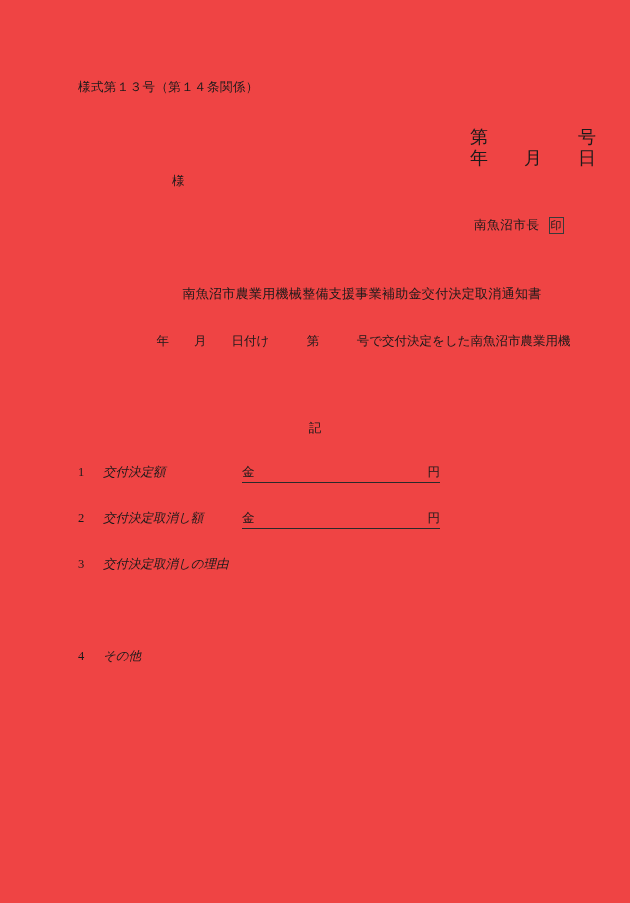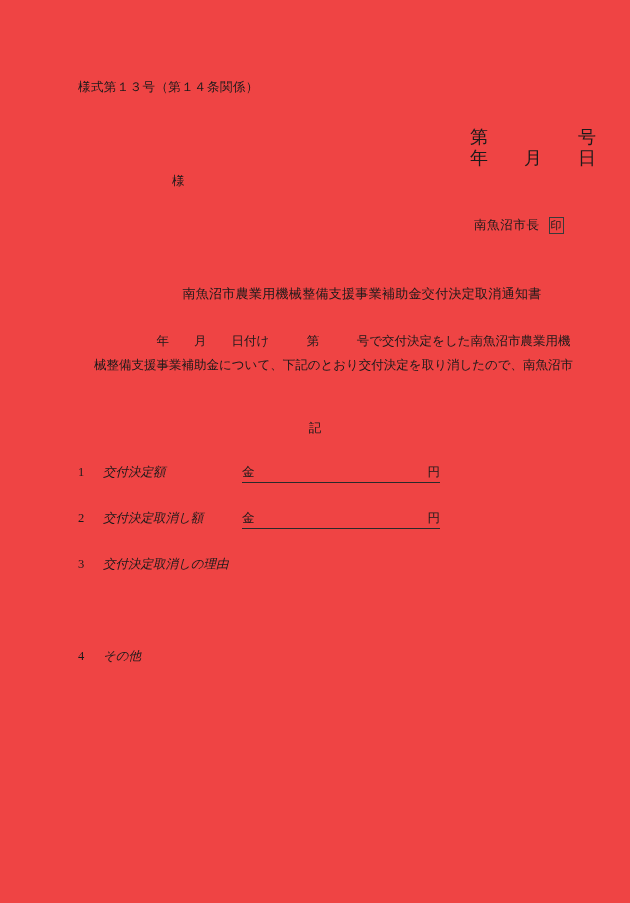--- a/index.html
+++ b/index.html
@@ -162,21 +162,20 @@
 
   <div class="issuer">
     <span class="issuer-name">南魚沼市長</span>
     <span class="seal-box">印</span>
   </div>
 
   <div class="doc-title">南魚沼市農業用機械整備支援事業補助金交付決定取消通知書</div>
 
   <div class="body-para">
     <span class="line">　　　　　年　　月　　日付け　　　第　　　号で交付決定をした南魚沼市農業用機</span>
-    <span class="line">械整備支援事業補助金について、下記のとおり交付決定を取り消したので、南魚沼市</span>
   </div>
 
   <div class="ki-mark">記</div>
 
   <div class="item item-1">
     <span class="item-num">1</span>
     <span class="item-label">交付決定額</span>
   </div>
   <div class="money-blank money-1">
     <span class="yen-prefix">金</span>

